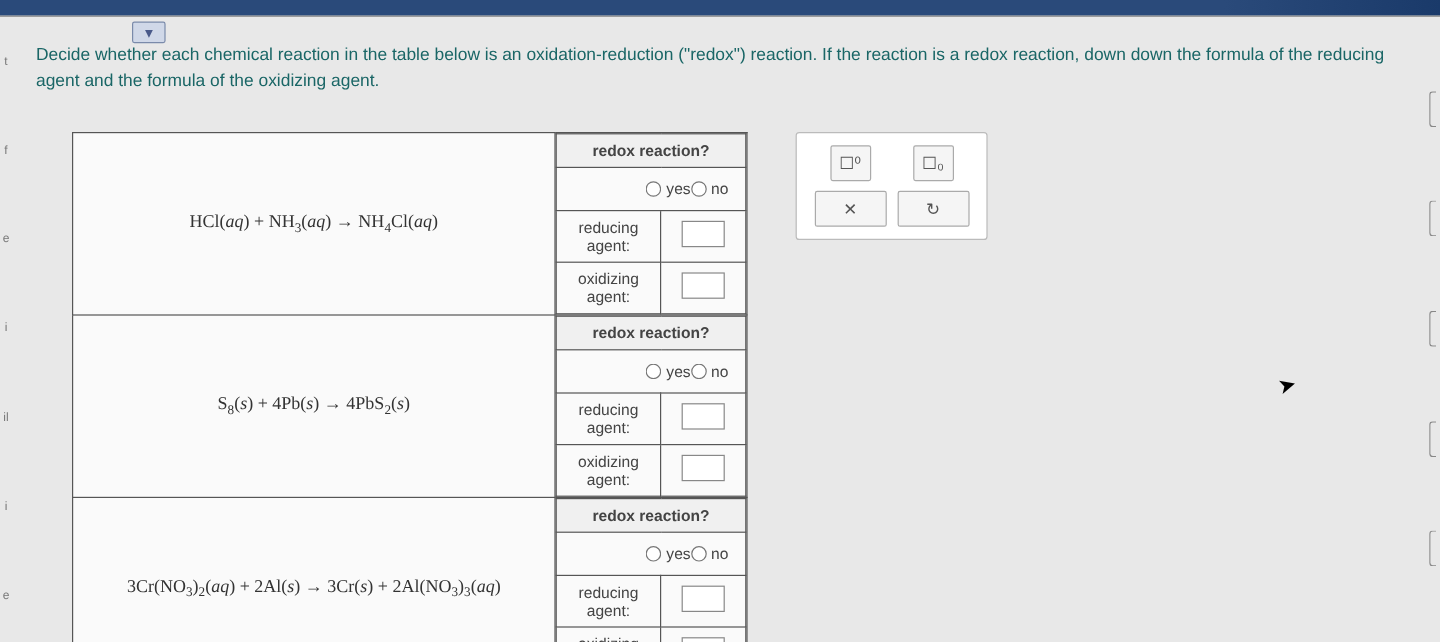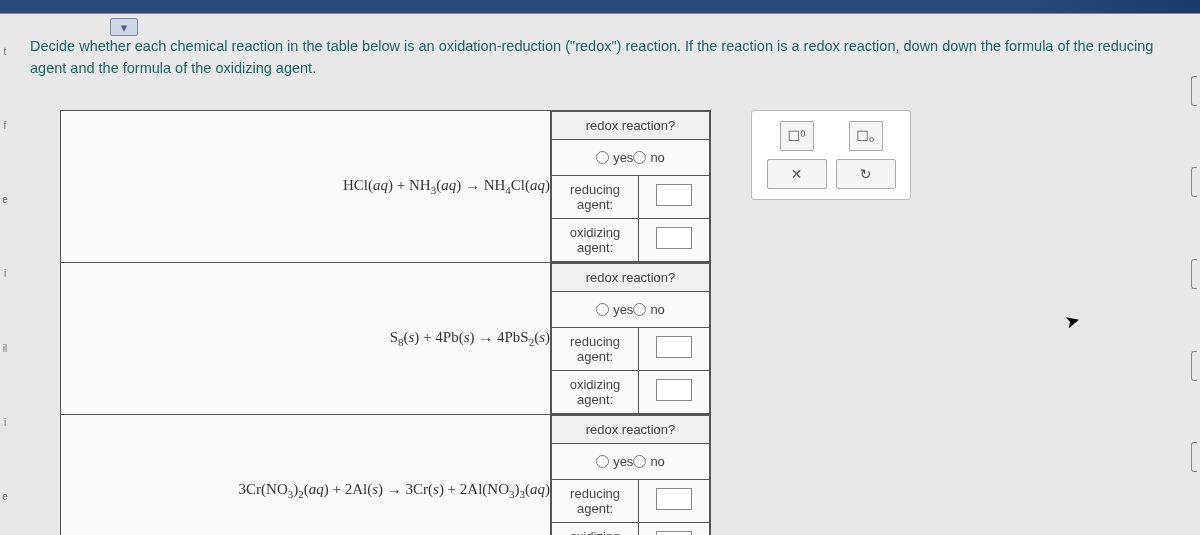--- a/index.html
+++ b/index.html
@@ -59,37 +59,37 @@
   }
   .q-table {
     border-collapse: collapse;
     background: #fafafa;
   }
   .q-table td {
     border: 1px solid #555;
     vertical-align: middle;
   }
   .rxn-cell {
-    width: 490px;
+    width: 402px;
     height: 145px;
-    text-align: right;
+    text-align: center;
     font-size: 15px;
     color: #333;
     font-family: 'Times New Roman', serif;
   }
   .rxn-cell .eq { display: inline-block; }
   .sub { font-size: 11px; vertical-align: sub; }
   .ans-cell {
     width: 160px;
     padding: 0;
   }
   .ans-inner { width: 100%; border-collapse: collapse; }
   .ans-inner td { border: 1px solid #555; padding: 6px 8px; font-size: 13px; color: #444; text-align: center; }
-  .ans-header { background: #f0f0f0; font-weight: normal; }
-  .radio-row { display: flex; justify-content: center; align-items: center; padding: 4px 6px; }
+  .ans-header { background: #f0f0f0; font-weight: bold; }
+  .radio-row { display: flex; justify-content: flex-end; align-items: center; padding: 4px 6px; }
   .radio-opt { display: flex; align-items: center; gap: 4px; font-size: 13px; color: #444; }
   .radio-opt input { accent-color: #3a7aaa; }
   .agent-label { width: 60px; text-align: center; font-size: 12.5px; }
   .agent-input { width: 55px; }
   .agent-input .box {
     display: inline-block;
     width: 36px;
     height: 22px;
     border: 1px solid #888;
     background: #fff;

